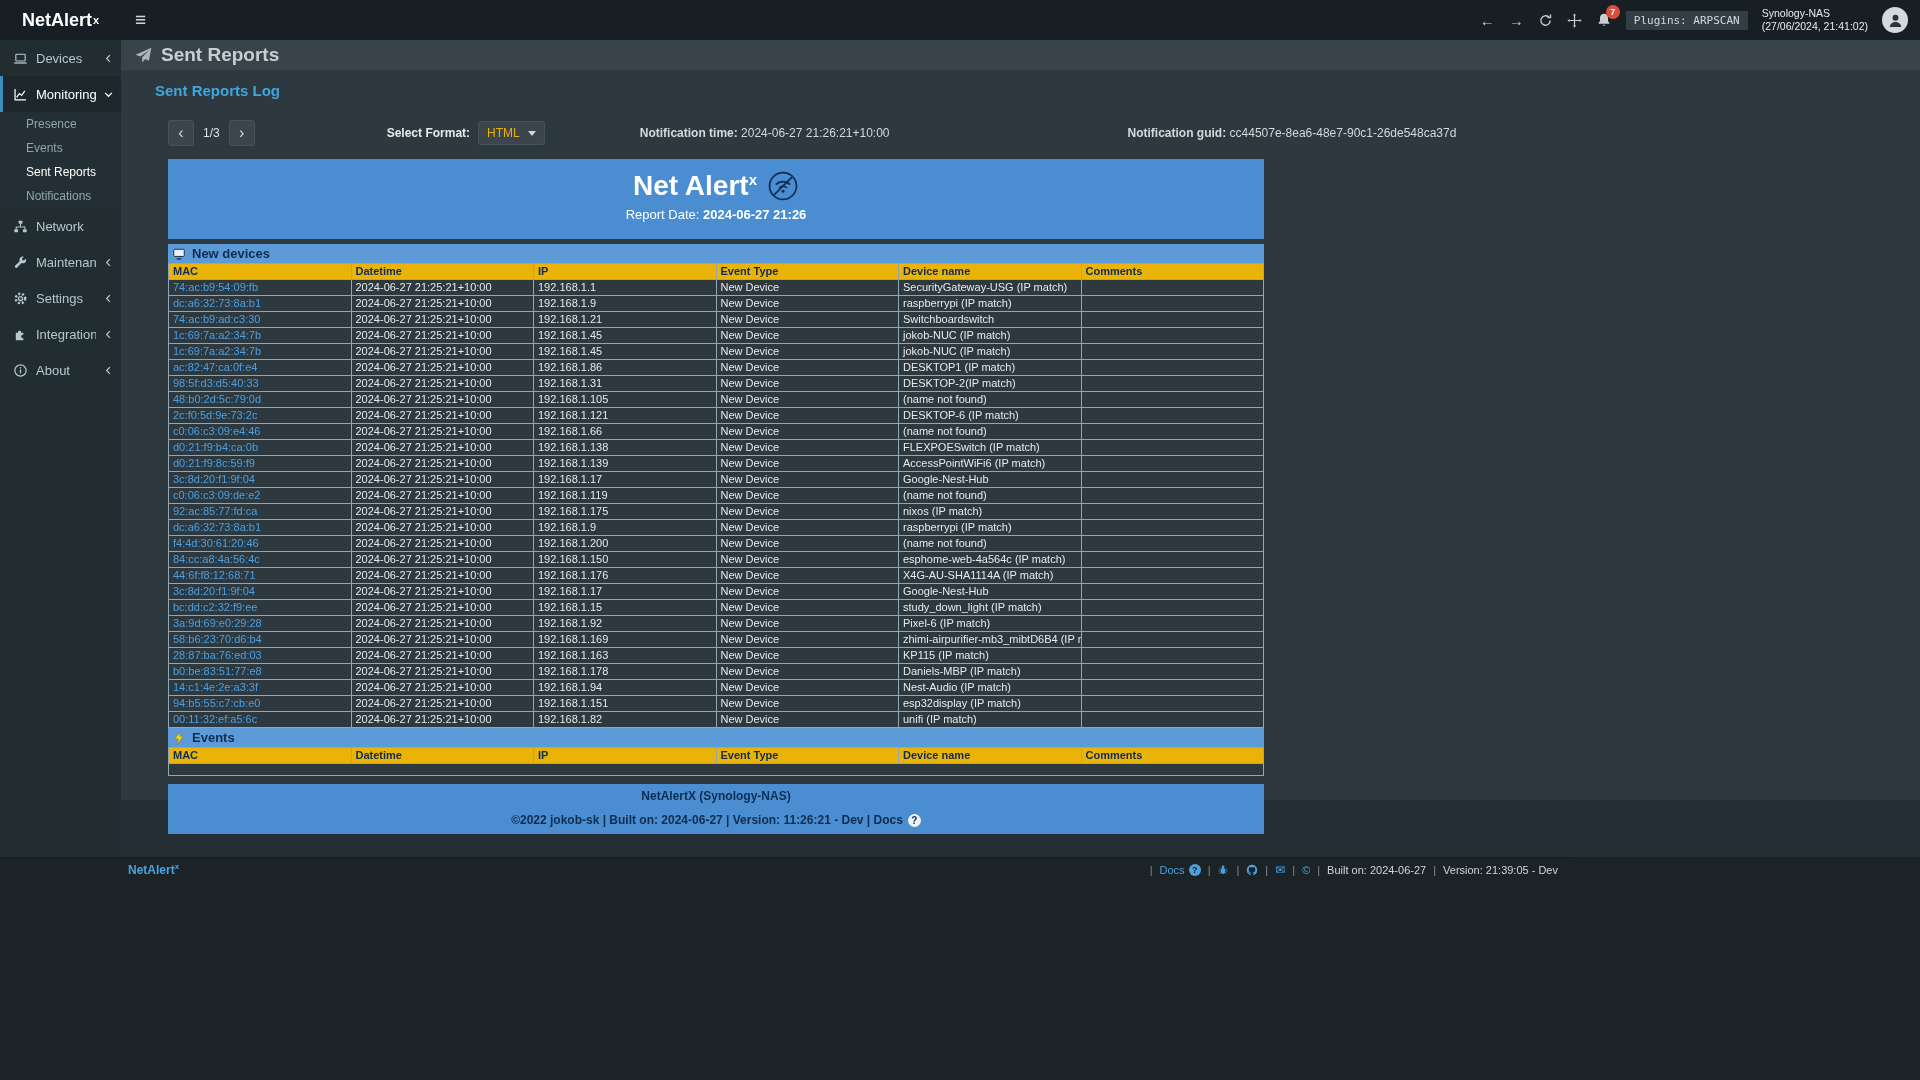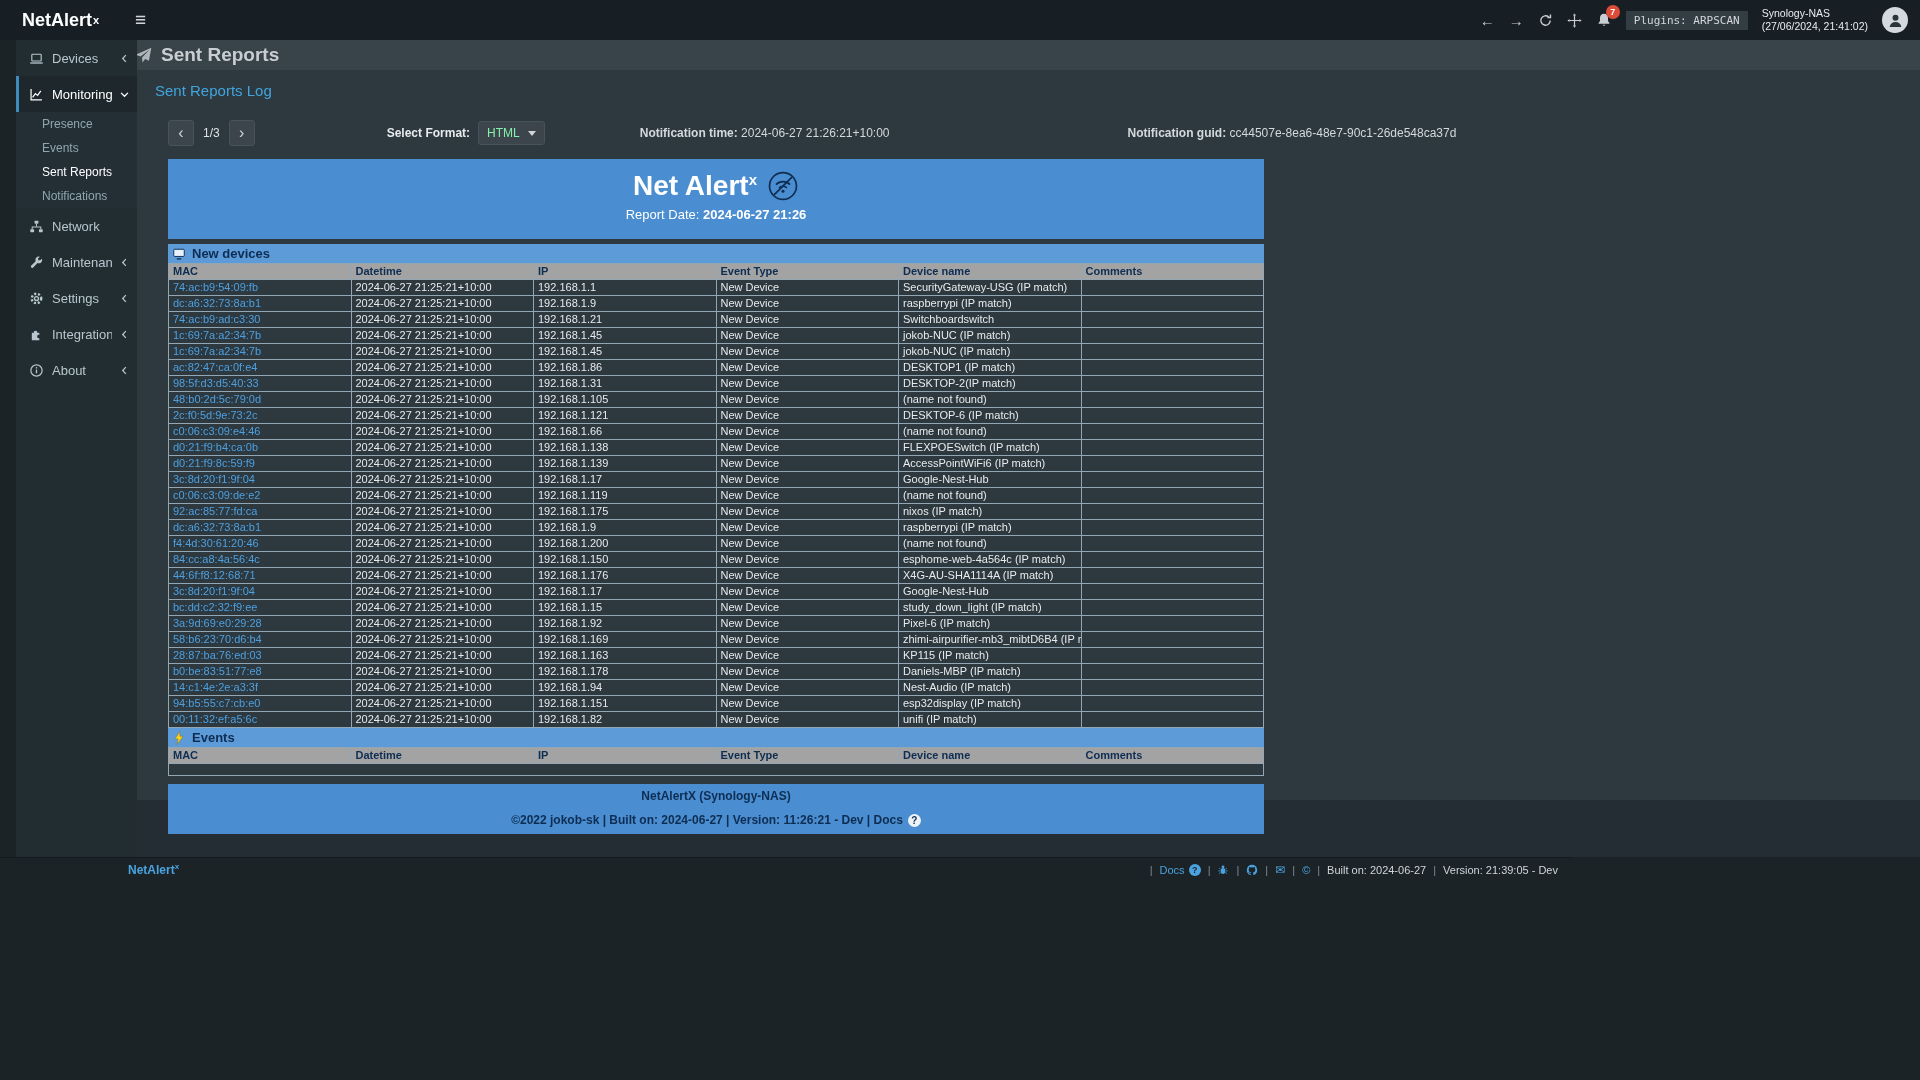--- a/index.html
+++ b/index.html
@@ -42,21 +42,21 @@
   }
   .host { color: #e8ebed; font-size: 10.5px; line-height: 13px; }
   .avatar {
     width: 26px; height: 26px; border-radius: 50%; background: #d3d9de;
     display: flex; align-items: center; justify-content: center; cursor: pointer; color: #2b343a;
   }
   .avatar svg { width: 17px; height: 17px; }
 
   
   .sidebar {
-    position: absolute; top: 40px; left: 16px; width: 121px; height: 817px;
+    position: absolute; top: 40px; left: 0; width: 121px; height: 817px;
     background: #222d32; z-index: 20;
   }
   .side-item {
     height: 36px; display: flex; align-items: center; gap: 8px;
     padding: 0 8px 0 10px; color: #b8c7ce; font-size: 13px; cursor: pointer;
     border-left: 3px solid transparent;
   }
   .side-item.active { background: #1e282c; color: #fff; border-left-color: #3c8dbc; }
   .s-icon { width: 15px; height: 15px; flex: 0 0 15px; }
   .s-icon svg { width: 15px; height: 15px; }
@@ -78,39 +78,39 @@
   .content-header {
     height: 30px; background: #39434a; display: flex; align-items: center;
     gap: 9px; padding-left: 14px; color: #c9ced2;
   }
   .content-header .ph-icon { color: #aeb5ba; }
   .content-header .ph-icon svg { width: 17px; height: 17px; }
   .page-title { font-size: 19px; font-weight: bold; color: #c9ced2; }
 
   .content { height: 730px; background: #2d383f; padding: 12px 0 0 34px; }
 
-  .section-link { display: inline-block; color: #41a5dc; font-size: 15px; font-weight: normal; cursor: pointer; }
+  .section-link { display: inline-block; color: #41a5dc; font-size: 15px; font-weight: bold; cursor: pointer; }
 
   .controls {
     display: flex; align-items: center; margin: 20px 0 0 13px; width: 1348px;
     color: #dfe3e6; font-size: 12px;
   }
   .pager { display: flex; align-items: center; gap: 9px; }
   .pager button {
     width: 26px; height: 26px; background: #3b454b; border: 1px solid #47535a;
     border-radius: 3px; color: #cfd5d9; font-size: 16px; line-height: 1; cursor: pointer;
     font-family: "Liberation Sans", sans-serif;
   }
   .pager-label { font-size: 12px; color: #dfe3e6; }
   .format-group { margin-left: 132px; display: flex; align-items: center; gap: 8px; }
   .bold-label { font-weight: bold; color: #e8ebed; }
   .format-select {
     background: #3b454b; border: 1px solid #47535a; border-radius: 3px;
     padding: 4px 8px; display: flex; align-items: center; gap: 8px; cursor: pointer;
-    color: #86efac; font-size: 12px;
+    color: #eab308; font-size: 12px;
   }
   .caret {
     width: 0; height: 0; border-left: 4px solid transparent;
     border-right: 4px solid transparent; border-top: 5px solid #cfd5d9;
   }
   .notif-time { margin-left: 95px; }
   .notif-guid { margin-left: 238px; }
   .notif-time span, .notif-guid span { color: #d4d9dc; }
 
   
@@ -128,21 +128,21 @@
   .r-date b { font-weight: bold; }
 
   .section-bar {
     background: #5d9ad8; height: 19px; display: flex; align-items: center; gap: 6px;
     padding: 0 4px; color: #0e2d52; font-weight: bold; font-size: 13px;
   }
   .section-bar .sec-icon svg { width: 14px; height: 14px; }
 
   table.report-table { width: 100%; border-collapse: collapse; table-layout: fixed; }
   .report-table th {
-    background: #a3a3a3; color: #0e2d52; font-size: 11px; font-weight: bold;
+    background: #eab308; color: #0e2d52; font-size: 11px; font-weight: bold;
     text-align: left; padding: 1px 4px; border: 1px solid #93a6b3; line-height: 13px;
     white-space: nowrap; overflow: hidden;
   }
   .report-table td {
     color: #e8ebed; font-size: 11px; padding: 1px 4px; border: 1px solid #93a6b3;
     line-height: 13px; white-space: nowrap; overflow: hidden;
   }
   .report-table a { color: #4da0e0; cursor: pointer; }
 
   .report-footer {

